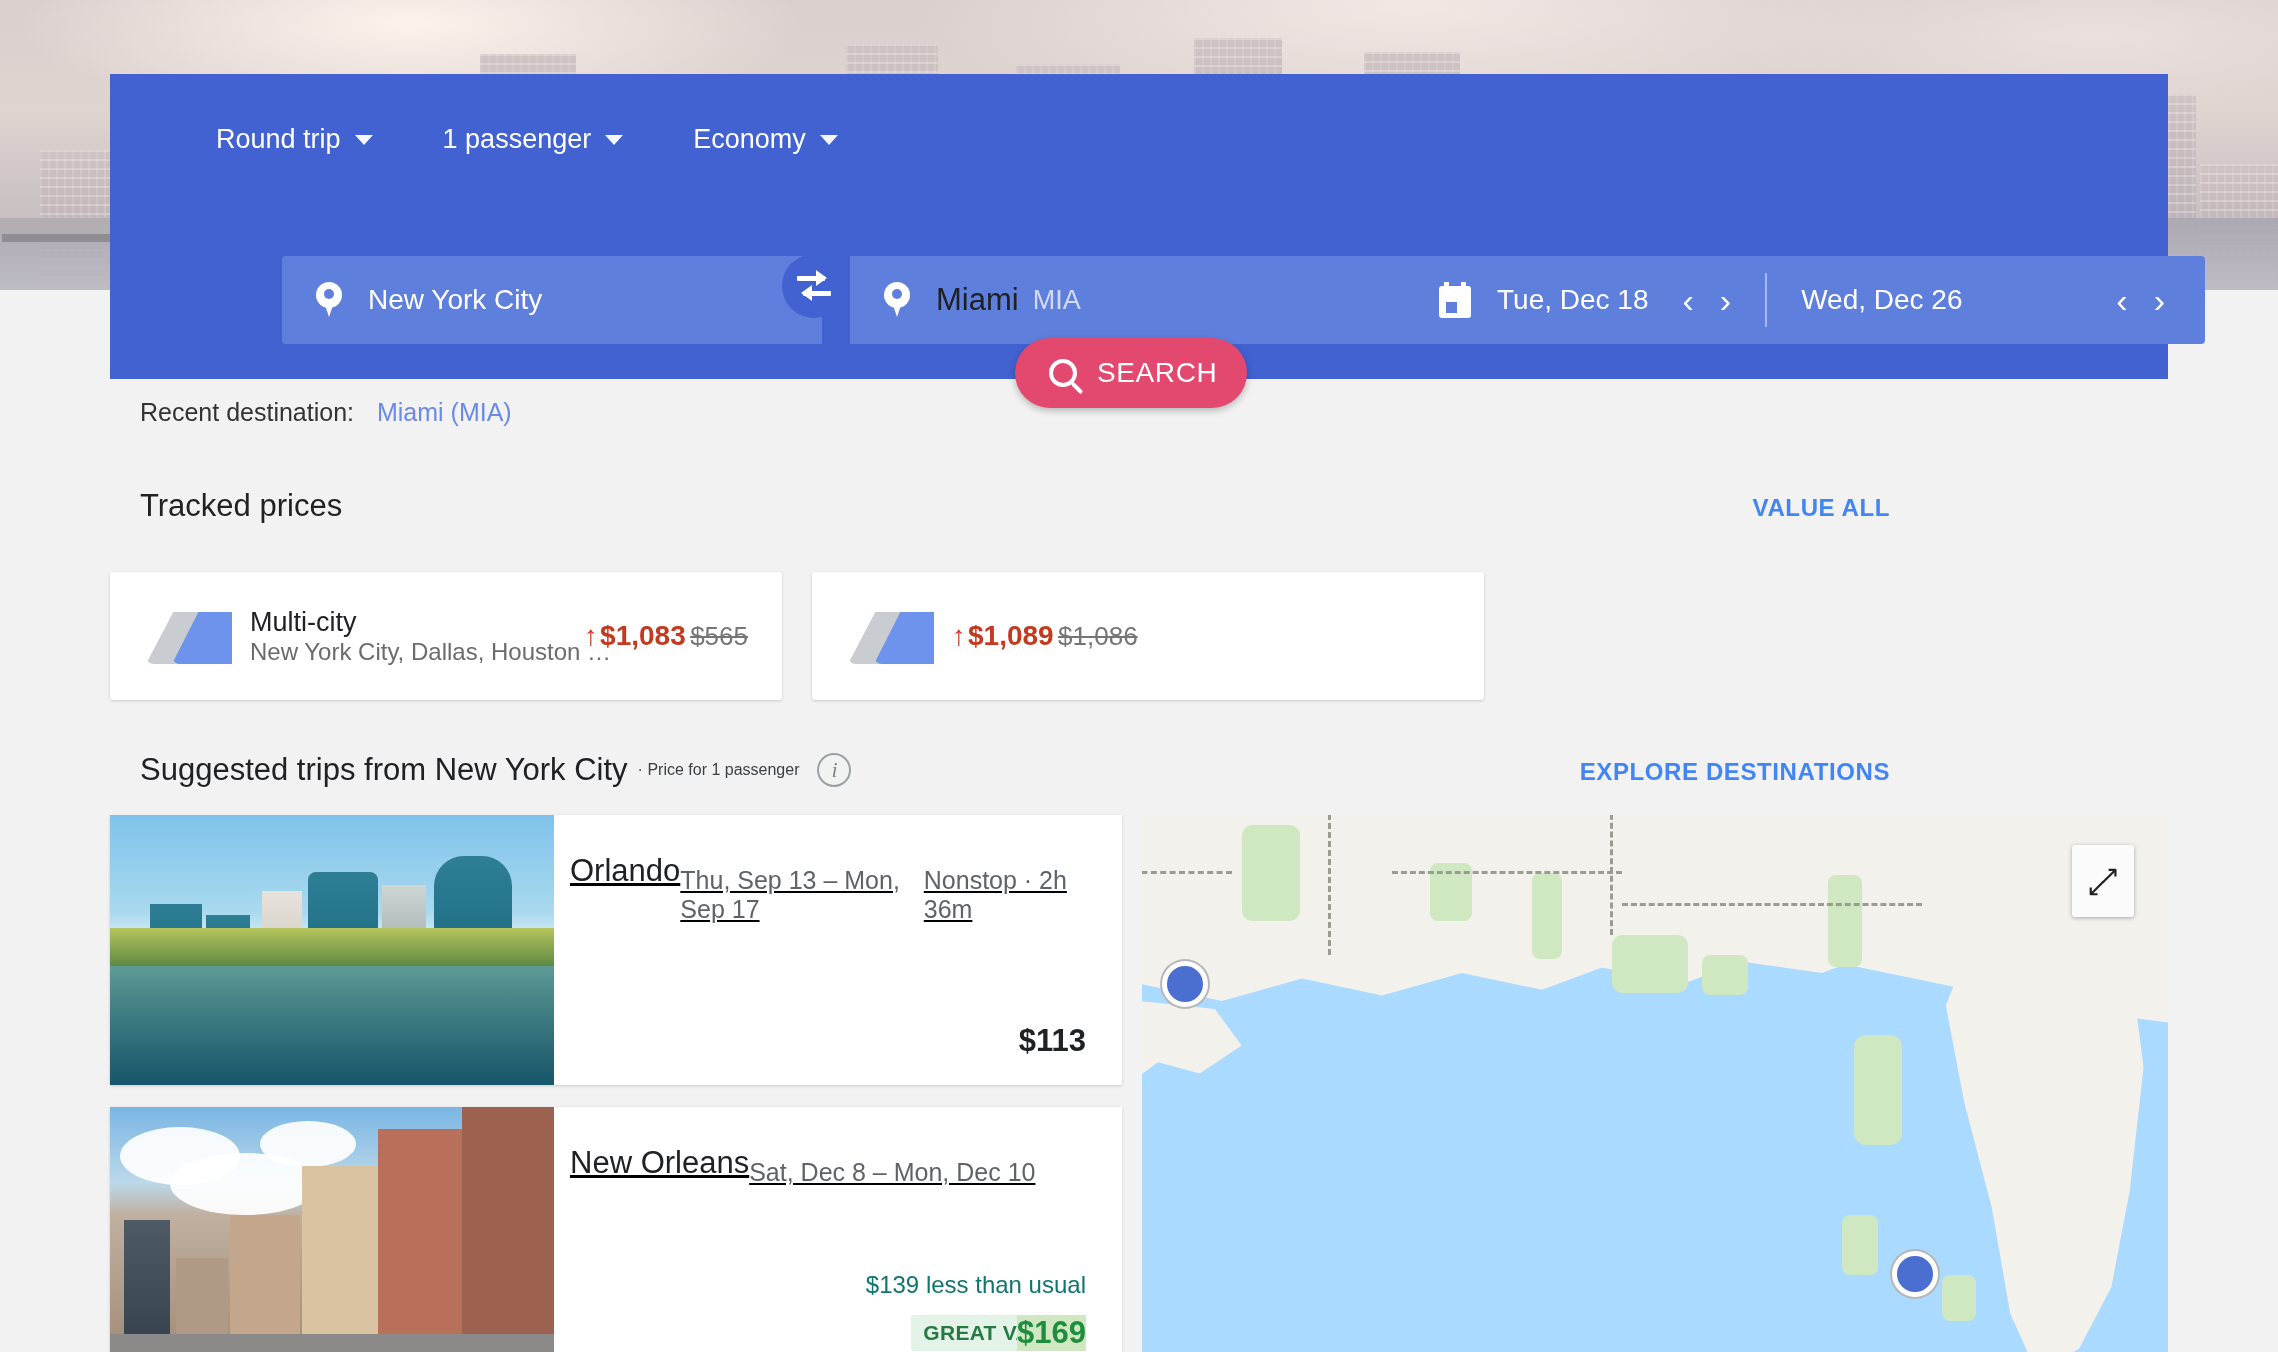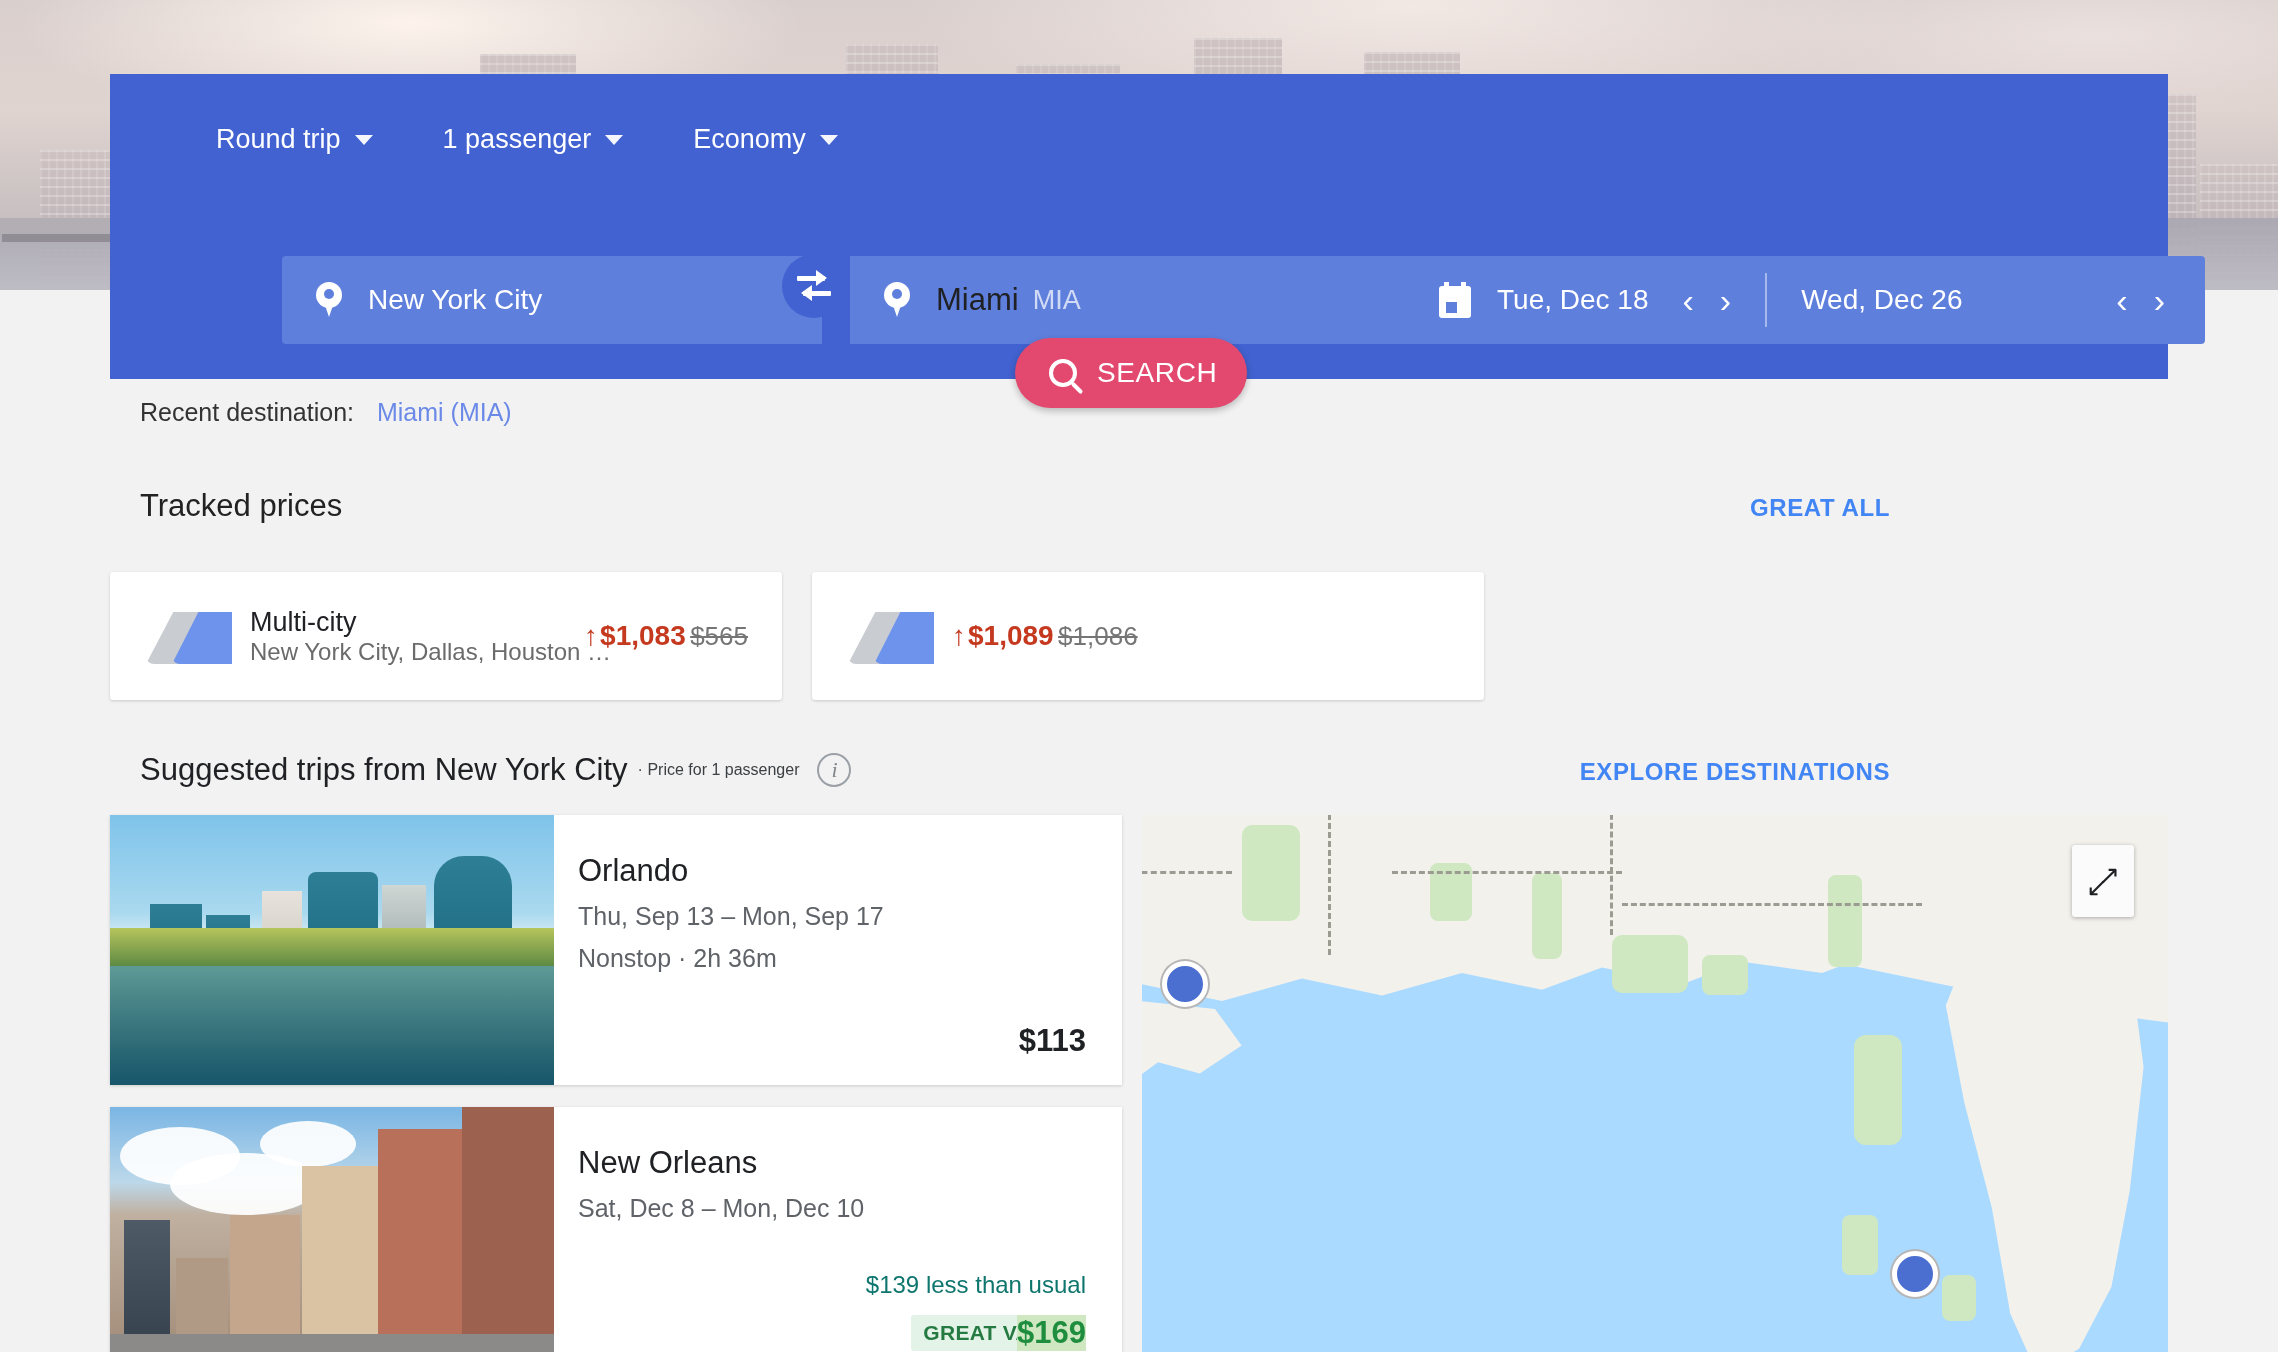--- a/index.html
+++ b/index.html
@@ -148,21 +148,21 @@
   .ibtn{
     width:34px; height:34px; border:2px solid #9aa0a6; border-radius:50%;
     margin-left:18px; display:flex; align-items:center; justify-content:center;
     color:#80868b; font-size:22px; font-family:"Liberation Serif", serif; cursor:pointer; font-style:italic;
   }
   .explore{ position:absolute; right:118px; top:758px; color:#4285f4; font-size:24px; font-weight:bold; letter-spacing:.6px; cursor:pointer; }
 
   .trips{ position:absolute; left:110px; top:815px; width:1012px; }
   .trip{ display:flex; background:#fff; box-shadow:0 1px 3px rgba(0,0,0,.16); margin-bottom:22px; cursor:pointer; height:270px; overflow:hidden;}
   .thumb{ width:444px; flex:none; position:relative; overflow:hidden; }
-  .tdet{ flex:1; padding:38px 40px 26px 24px; position:relative; display:flex; flex-direction:column; }
+  .tdet{ flex:1; padding:38px 40px 26px 16px; position:relative; display:flex; flex-direction:row;text-decoration:underline; }
   .dest{ font-size:31px; color:#202124; }
   .dline{ font-size:25px; color:#5f6368; margin-top:13px; }
   .priceblock{ position:absolute; right:36px; bottom:26px; text-align:right; }
   .lessthan{ font-size:24px; color:#0f766e; margin-bottom:16px; }
   .prow{ display:flex; align-items:center; justify-content:flex-end; gap:16px; }
   .badge{ background:#e4f3e8; color:#257a42; font-size:21px; font-weight:bold; padding:6px 12px; border-radius:3px; letter-spacing:.3px;}
   .bigprice{ font-size:31px; color:#202124; font-weight:bold; }
   .bigprice.green{ color:#1e8e3e; }
 
   
@@ -297,21 +297,21 @@
     <span class="magn"></span>
     <span class="sbl">SEARCH</span>
   </div>
 
   <div class="recent">
     <span>Recent destination:</span>
     <a>Miami (MIA)</a>
   </div>
 
   <div class="secthead tracked">Tracked prices</div>
-  <div class="viewall">GREAT ALL</div>
+  <div class="viewall">VALUE ALL</div>
 
   <div class="tcards">
     <div class="tcard">
       <span class="tail">
           <span class="g"></span>
           <span class="b"></span>
         </span>
       <span class="tinfo">
         <span class="ttitle">Multi-city</span>
         <span class="tsub">New York City, Dallas, Houston …</span>

